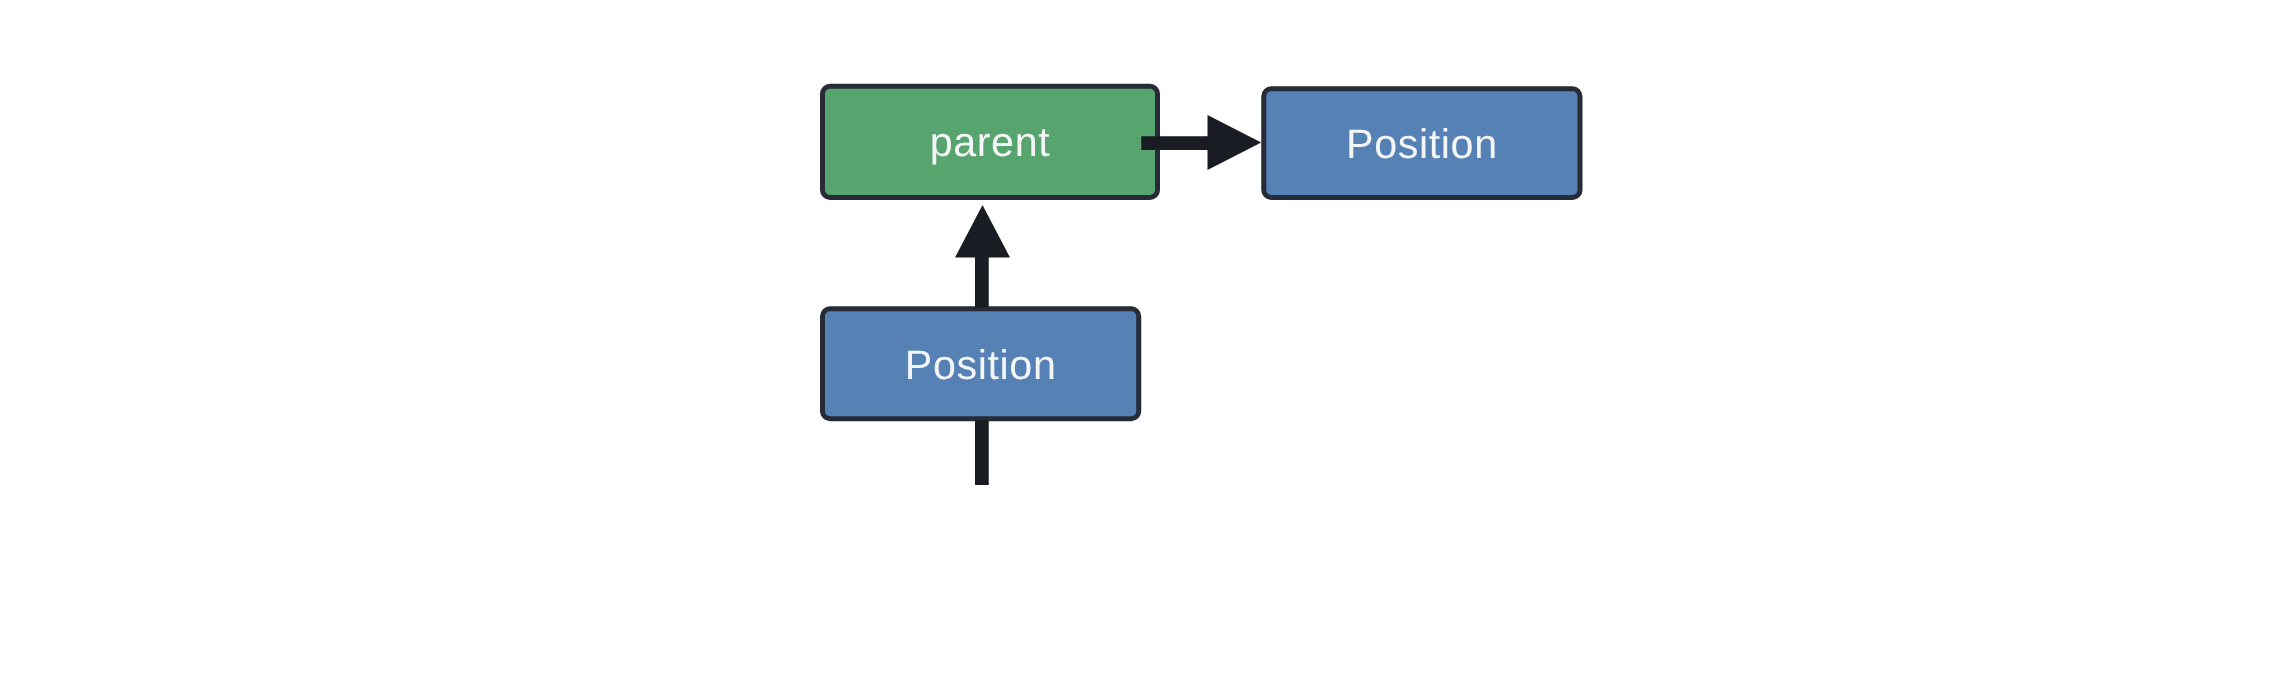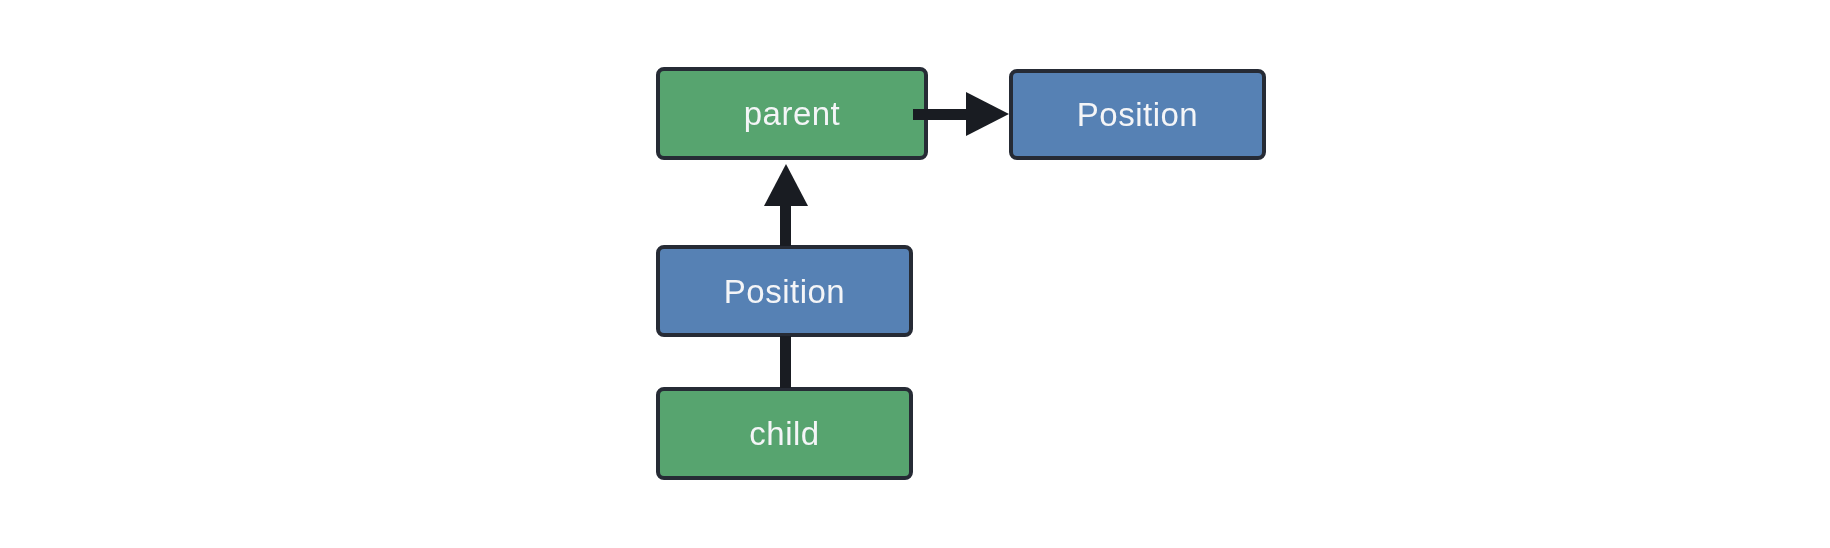--- a/index.html
+++ b/index.html
@@ -78,23 +78,20 @@
   </div>
 
   <div class="node component position">
     <span>Position</span>
   </div>
 
   <div class="node component childof">
     <span>Position</span>
   </div>
 
-  <div class="node entity child">
-    <span>child</span>
-  </div>
 
   <div class="edge-part shaft h-shaft"></div>
   <div class="edge-part h-head"></div>
 
   <div class="edge-part v-head"></div>
   <div class="edge-part shaft v-shaft"></div>
 
   <div class="edge-part shaft line-shaft"></div>
 
 </div>

